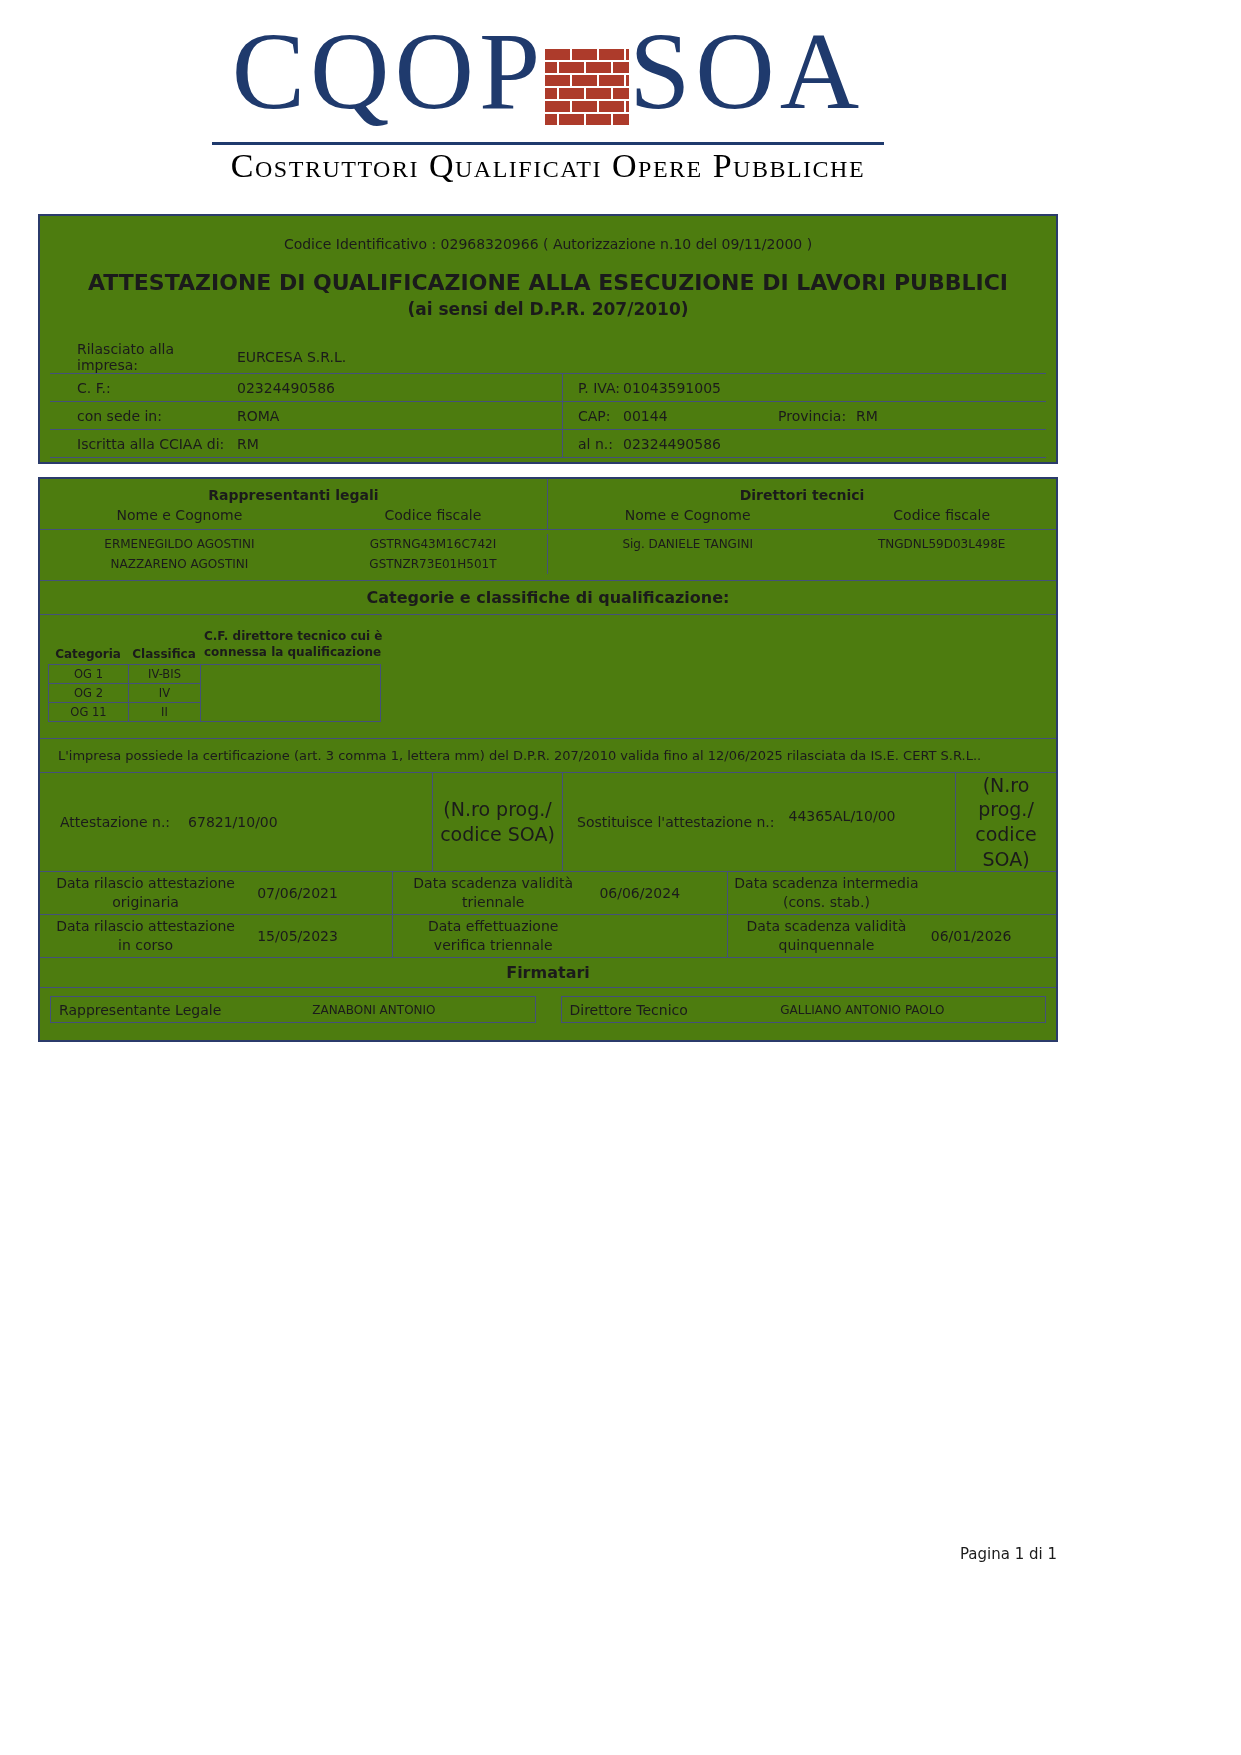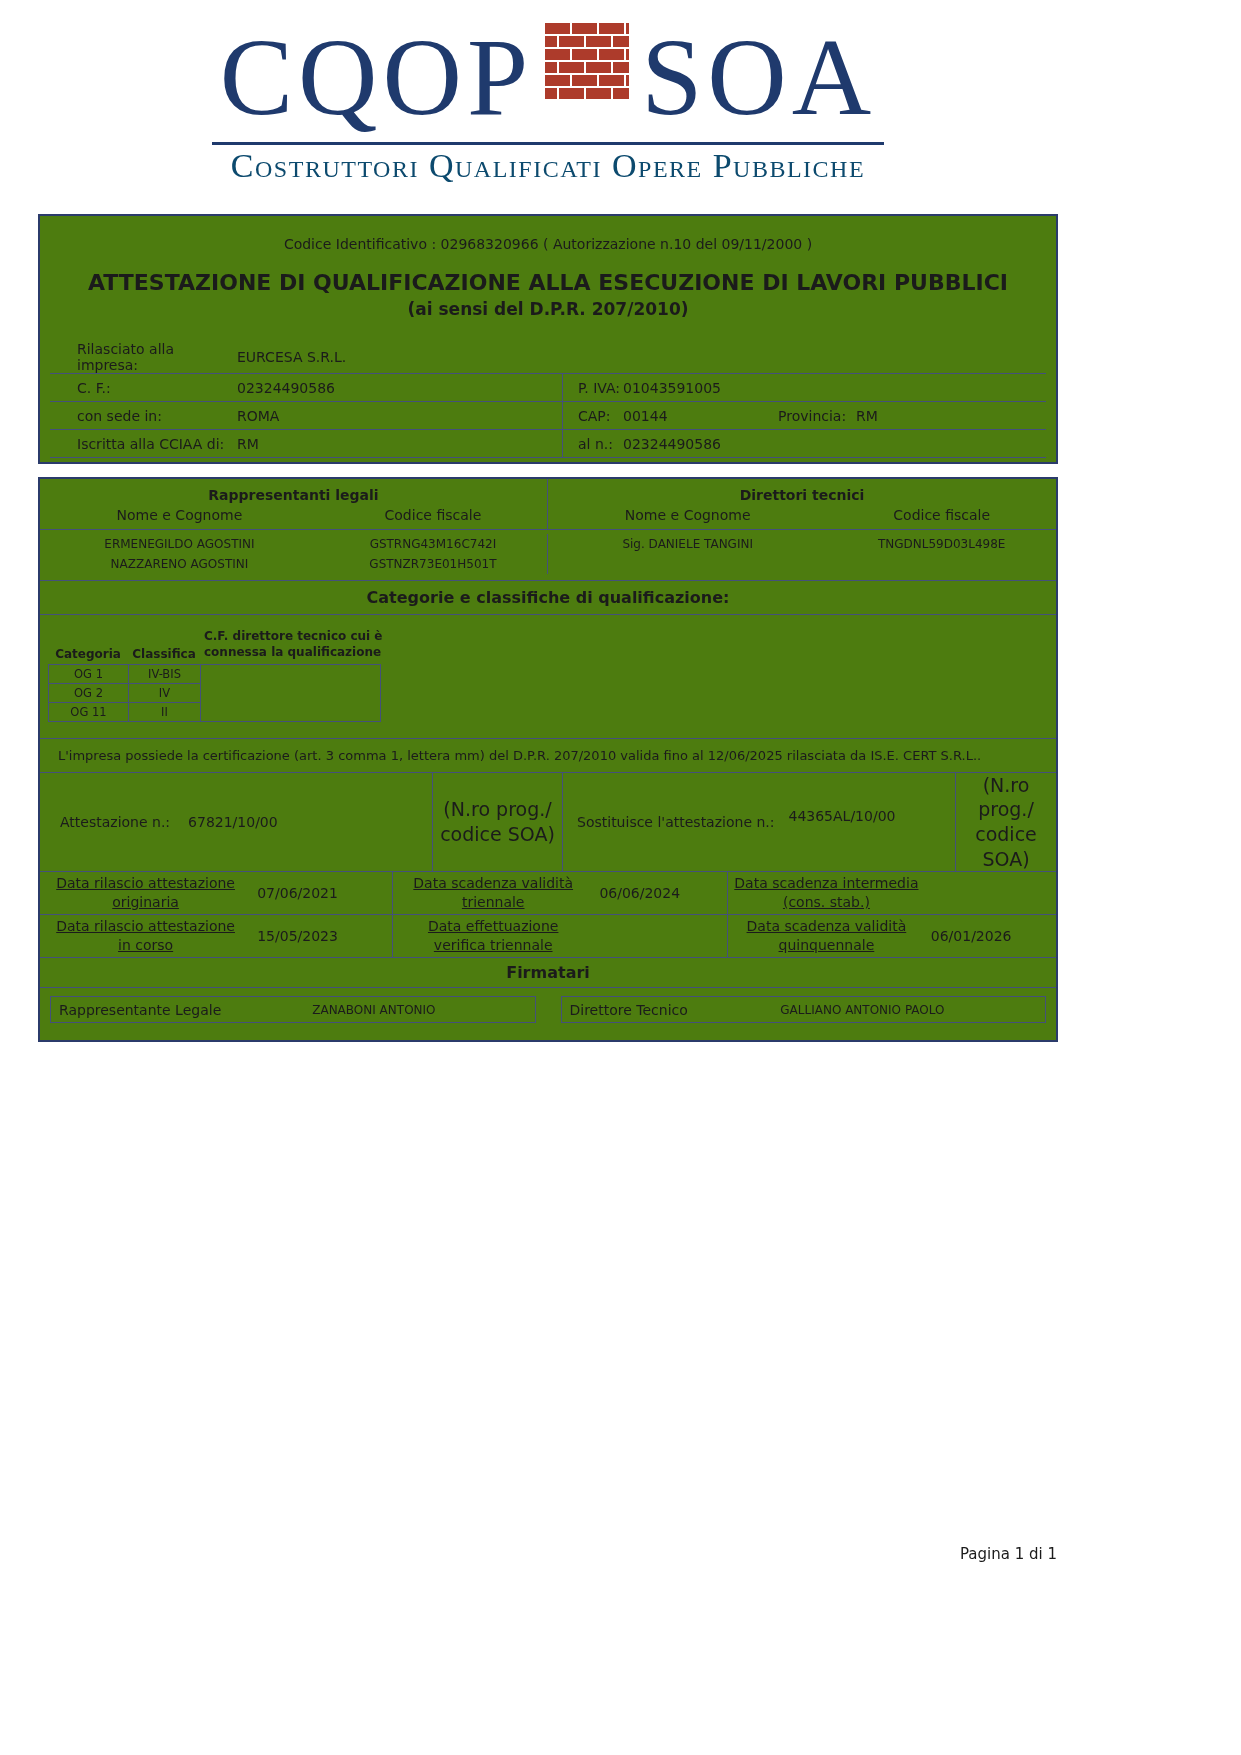--- a/index.html
+++ b/index.html
@@ -7,31 +7,31 @@
   body {
     width:1241px; height:1755px;
     font-family:"DejaVu Sans", "Liberation Sans", sans-serif;
     color:#1b1b1b;
   }
   .page { position:relative; width:1241px; height:1755px; background:#fff; overflow:hidden; }
   .content { width:1020px; margin-left:38px; }
 
   
   .logo-block { padding-top:22px; text-align:center; }
-  .logo-row { display:flex; justify-content:center; align-items:flex-start; gap:12px; height:104px; }
+  .logo-row { display:flex; justify-content:center; align-items:flex-end; height:104px; }
   .logo-word {
     font-family:"Liberation Serif", serif;
     font-size:110px; line-height:1; color:#1f3a6d; letter-spacing:5px;
   }
   .brick-icon { width:84px; height:78px; display:block; }
   .logo-rule { width:672px; margin:16px auto 2px auto; border-bottom:3px solid #1f3a6d; }
   .logo-subtitle {
     font-family:"Liberation Serif", serif;
     font-variant:small-caps;
-    font-size:34px; letter-spacing:1.5px; color:#0c4a6e; line-height:1.1;
+    font-size:34px; letter-spacing:1.5px; color:#000000; line-height:1.1;
   }
 
   
   .box { border:2px solid #2b3b6b; background:#4d7c0f; }
   .box1 { margin-top:30px; padding-bottom:4px; }
   .box2 { margin-top:13px; }
 
   
   .codice-line { text-align:center; padding:20px 0 6px 0; font-size:14px; }
   .doc-title { text-align:center; font-size:22px; font-weight:bold; padding:12px 0 0 0; }
@@ -81,21 +81,21 @@
   .at-label { font-size:14px; }
   .at-value { font-size:14px; }
   .at-note { border-left:1px solid #44507c; justify-content:center; text-align:center; font-size:19px; line-height:1.3; }
   .at-c3 { border-left:1px solid #44507c; padding-left:14px; gap:14px; }
   .at-value2 { position:relative; top:-6px; }
 
   
   .date-row { display:grid; grid-template-columns:352px 335px 1fr; border-bottom:1px solid #44507c; min-height:43px; }
   .dcell { display:flex; align-items:center; }
   .dcell + .dcell { border-left:1px solid #44507c; }
-  .dlabel { flex:0 0 60%; text-align:center; font-size:14px; line-height:1.35;text-decoration:underline; }
+  .dlabel { flex:0 0 60%; text-align:center; font-size:14px; line-height:1.35; }
   .dvalue { font-size:14px; padding-left:6px; }
 
   
   .firm-title { text-align:center; font-weight:bold; font-size:16px; padding:5px 0; border-bottom:1px solid #44507c; }
   .firm-row { display:flex; gap:25px; padding:8px 10px 17px 10px; }
   .firm-box { flex:1; border:1px solid #44507c; height:27px; display:flex; align-items:center; padding:0 8px; }
   .firm-label { white-space:nowrap; font-size:14px; }
   .firm-value { flex:1; text-align:center; font-size:12px; }
 
   

